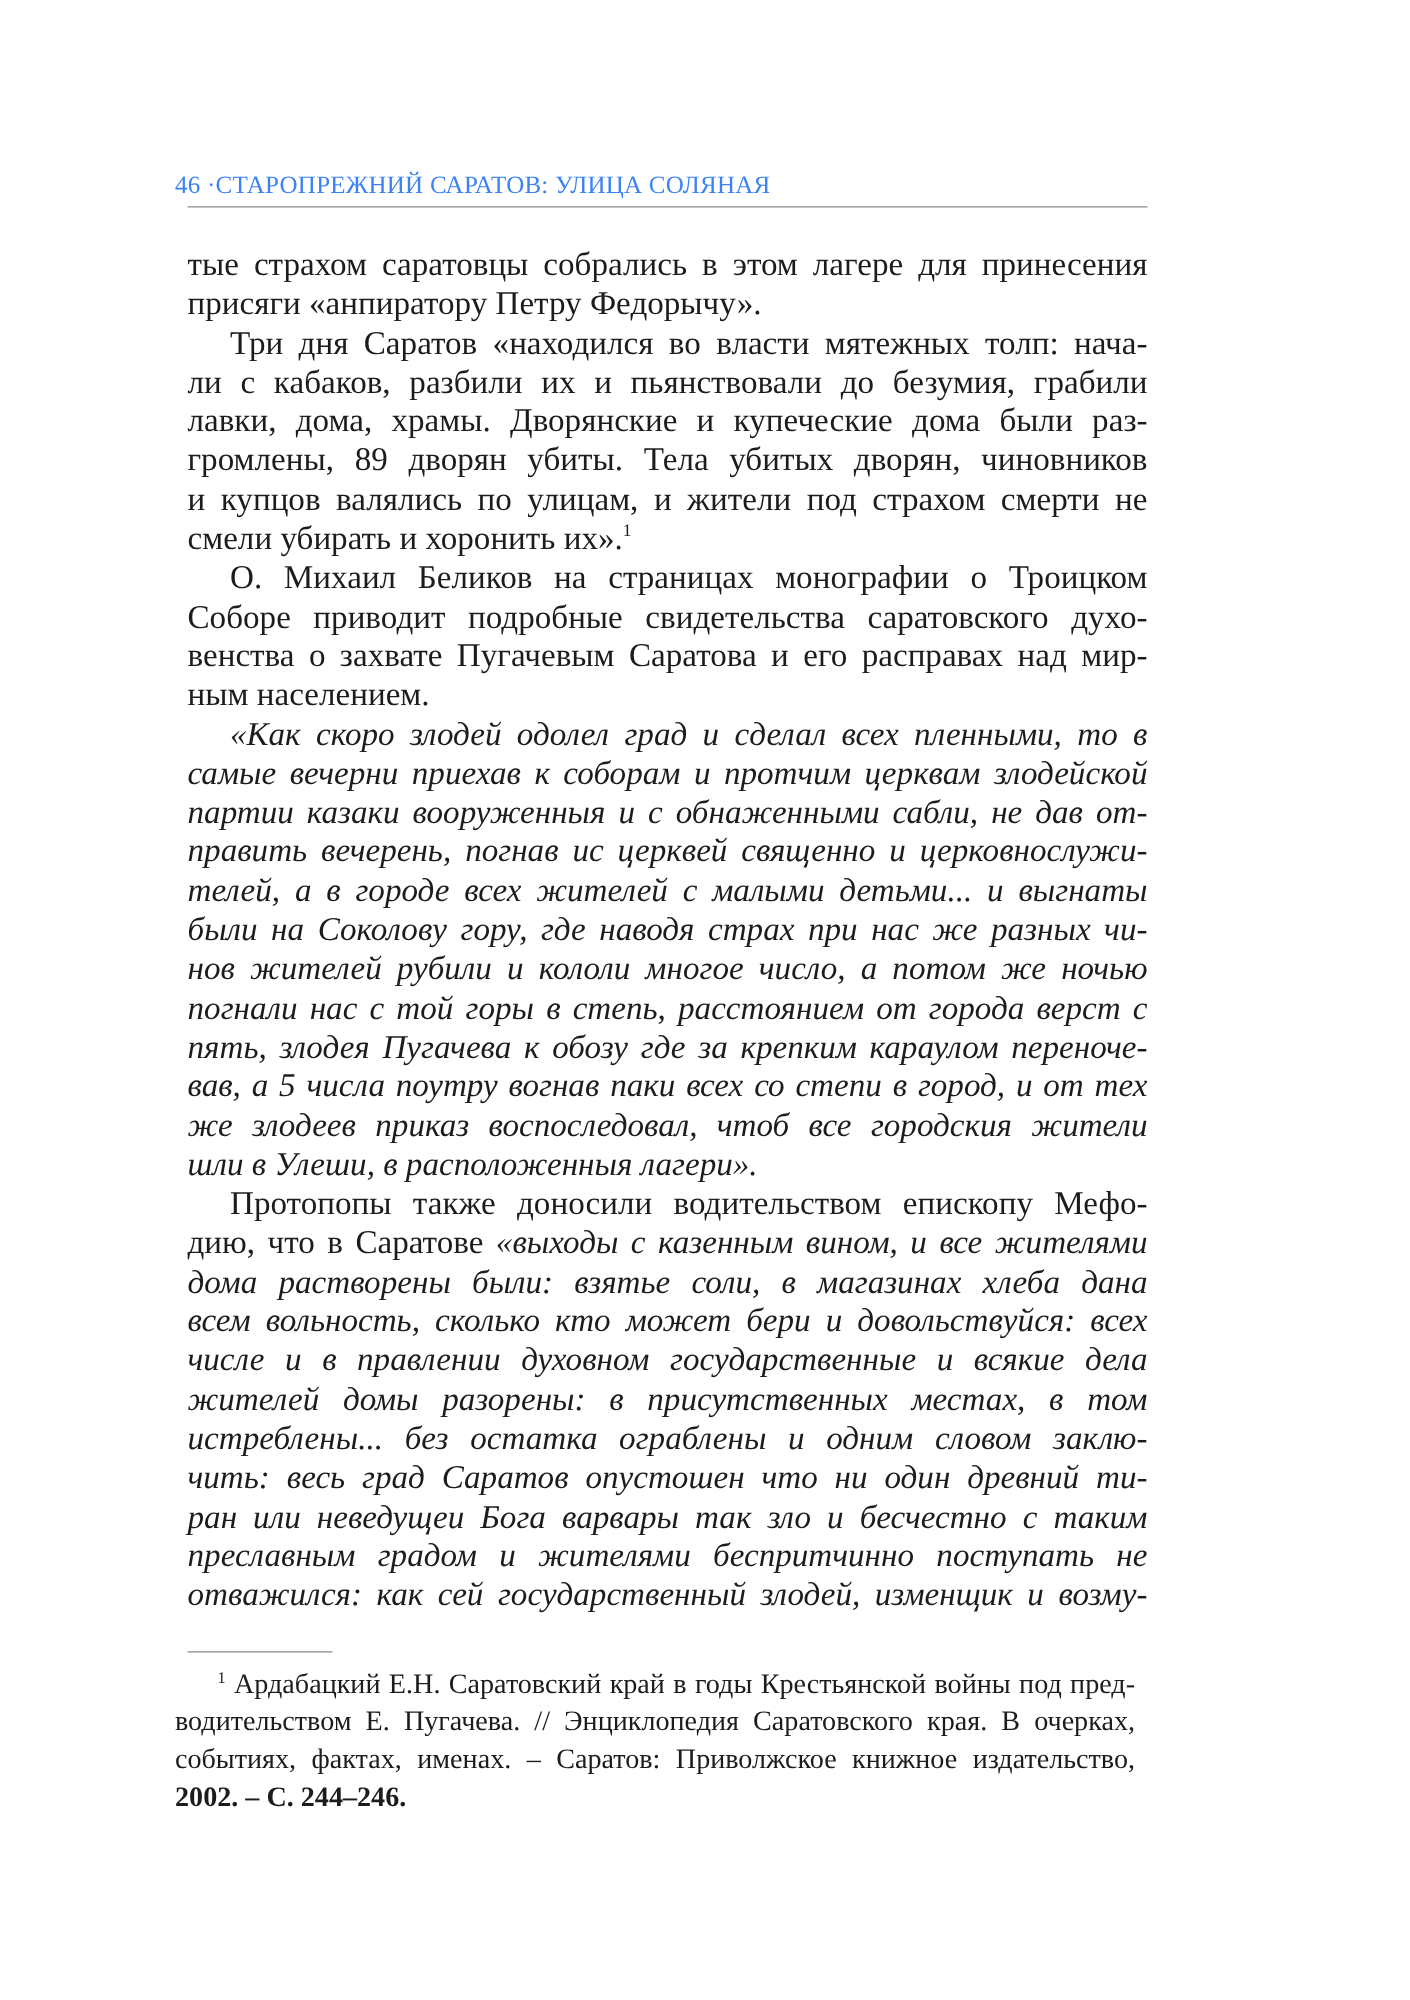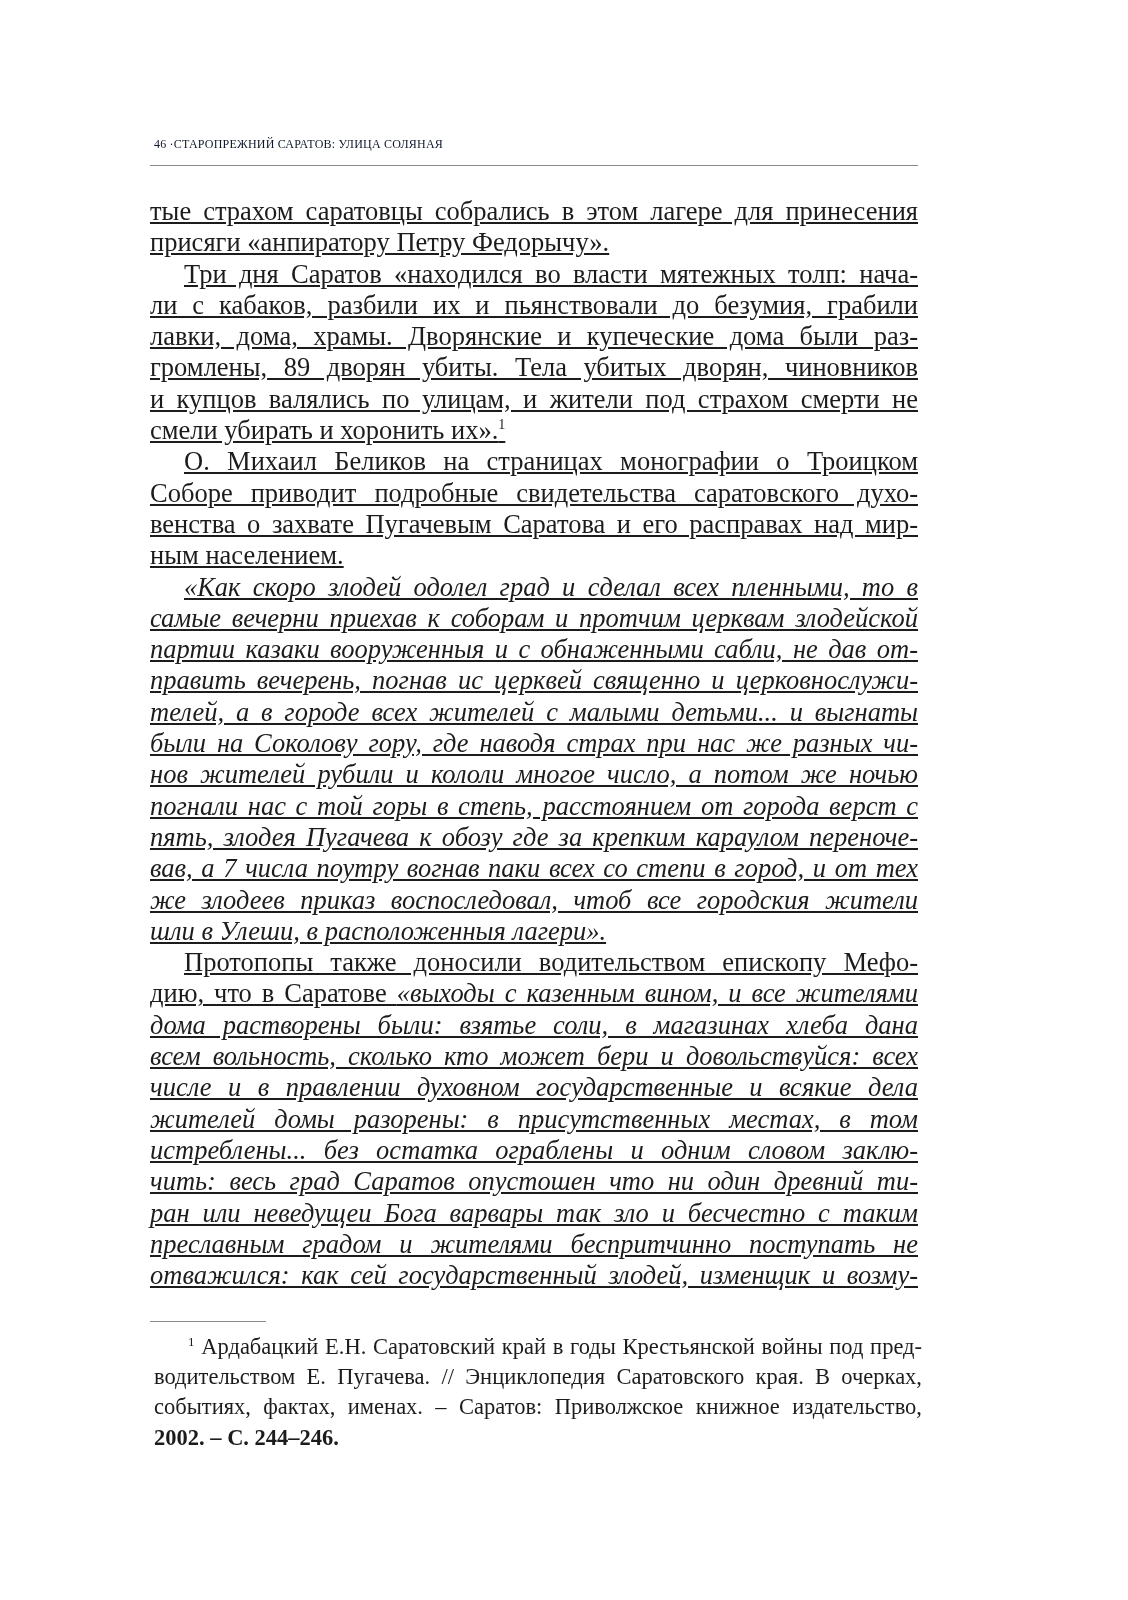--- a/index.html
+++ b/index.html
@@ -1,26 +1,26 @@
 <!DOCTYPE html>
 <html><head>
   <meta charset="utf-8">
   <style>
     html, body { margin: 0; padding: 0; background: #ffffff; }
     body { width: 1128px; height: 1600px; position: relative; overflow: hidden; font-family: "Liberation Serif", "DejaVu Serif", serif; color: #1c1c1c; }
-    .running-head { position: absolute; left: 154px; top: 137px; width: 768px; font-size: 12px; letter-spacing: 0.2px; color: #0f172a; }
+    .running-head { position: absolute; left: 140px; top: 137px; width: 768px; font-size: 20px; letter-spacing: 0.2px; color: #3b82f6; }
     .head-rule { position: absolute; left: 150px; top: 165px; width: 768px; height: 0; border-top: 1px solid #8a8a8a; }
     .body-text { position: absolute; left: 150px; top: 196px; width: 768px; }
-    .line { height: 31.3px; line-height: 31.3px; font-size: 26.5px; white-space: nowrap; text-align: justify; text-align-last: justify; overflow: visible; text-decoration: underline; }
+    .line { height: 31.3px; line-height: 31.3px; font-size: 26.5px; white-space: nowrap; text-align: justify; text-align-last: justify; overflow: visible; }
     .line.last { text-align-last: left; }
     .line.indent { padding-left: 34px; }
     .it { font-style: italic; }
     sup { font-size: 14px; vertical-align: 10px; line-height: 0; }
     .fn-rule { position: absolute; left: 150px; top: 1321px; width: 116px; border-top: 1px solid #8a8a8a; }
-    .footnotes { position: absolute; left: 154px; top: 1332px; width: 768px; }
+    .footnotes { position: absolute; left: 140px; top: 1332px; width: 768px; }
     .fline { height: 30.2px; line-height: 30.2px; font-size: 22.5px; white-space: nowrap; text-align: justify; text-align-last: justify; }
     .fline.last { text-align-last: left; font-weight: bold; }
     .fline.indent { padding-left: 34px; }
     .fline sup { font-size: 13px; vertical-align: 8px; }
   </style>
 </head>
 <body>
 
 <div class="running-head">
   <span>46</span><span> ·</span><span>СТАРОПРЕЖНИЙ САРАТОВ: УЛИЦА СОЛЯНАЯ</span>
@@ -46,21 +46,21 @@
 
   <div class="line indent it">«Как скоро злодей одолел град и сделал всех пленными, то в</div>
   <div class="line it">самые вечерни приехав к соборам и протчим церквам злодейской</div>
   <div class="line it">партии казаки вооруженныя и с обнаженными сабли, не дав от-</div>
   <div class="line it">править вечерень, погнав ис церквей священно и церковнослужи-</div>
   <div class="line it">телей, а в городе всех жителей с малыми детьми... и выгнаты</div>
   <div class="line it">были на Соколову гору, где наводя страх при нас же разных чи-</div>
   <div class="line it">нов жителей рубили и кололи многое число, а потом же ночью</div>
   <div class="line it">погнали нас с той горы в степь, расстоянием от города верст с</div>
   <div class="line it">пять, злодея Пугачева к обозу где за крепким караулом переноче-</div>
-  <div class="line it">вав, а 7 числа поутру вогнав паки всех со степи в город, и от тех</div>
+  <div class="line it">вав, а 5 числа поутру вогнав паки всех со степи в город, и от тех</div>
   <div class="line it">же злодеев приказ воспоследовал, чтоб все городския жители</div>
   <div class="line it last">шли в Улеши, в расположенныя лагери».</div>
 
   <div class="line indent">Протопопы также доносили водительством епископу Мефо-</div>
   <div class="line"><span>дию, что в Саратове </span><span class="it">«выходы с казенным вином, и все жителями</span></div>
   <div class="line it">дома растворены были: взятье соли, в магазинах хлеба дана</div>
   <div class="line it">всем вольность, сколько кто может бери и довольствуйся: всех</div>
   <div class="line it">числе и в правлении духовном государственные и всякие дела</div>
   <div class="line it">жителей домы разорены: в присутственных местах, в том</div>
   <div class="line it">истреблены... без остатка ограблены и одним словом заклю-</div>

